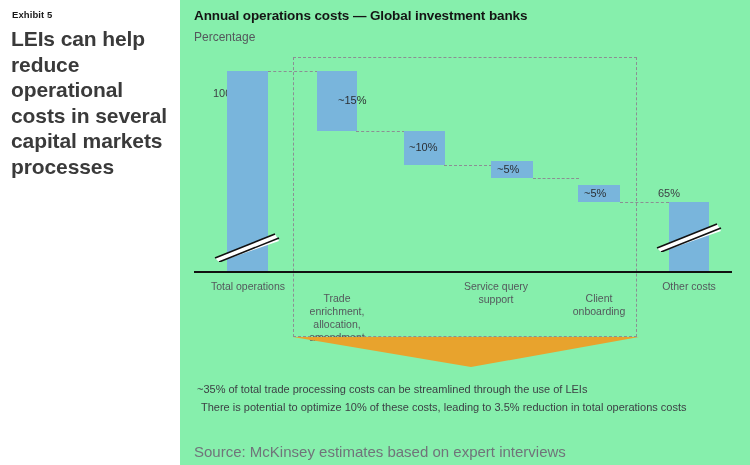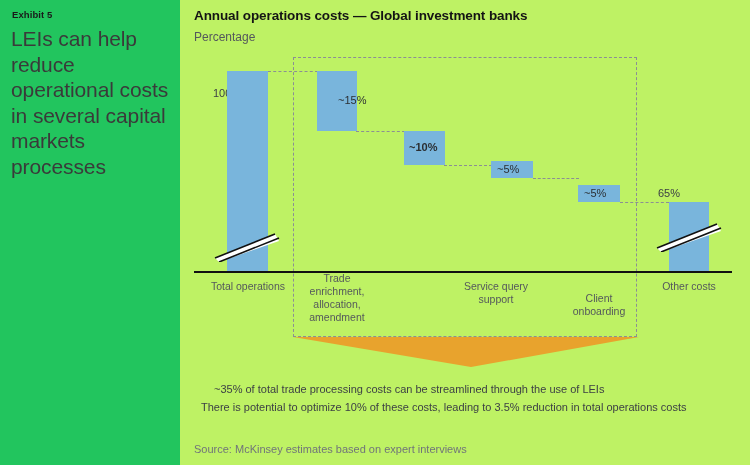--- a/index.html
+++ b/index.html
@@ -19,51 +19,51 @@
     background: #e5e5e3;
   }
 
   
   #sidebar {
     position: absolute;
     left: 0;
     top: 0;
     width: 180px;
     height: 465px;
-    background: #22c55e;
+    background: #ffffff;
   }
   #exhibit-label {
     position: absolute;
     left: 12px;
     top: 9px;
     font-size: 9.5px;
     font-weight: bold;
     color: #1a1a1a;
     letter-spacing: 0.1px;
   }
   #headline {
     position: absolute;
     left: 11px;
     top: 26px;
     width: 168px;
     font-size: 21px;
     line-height: 25.5px;
     color: #3a3a3a;
-    font-weight: 400;
+    font-weight: 700;
     letter-spacing: -0.1px;
   }
 
   
   #main {
     position: absolute;
     left: 180px;
     top: 0;
     width: 570px;
     height: 465px;
-    background: #bef264;
+    background: #86efac;
   }
   #chart-title {
     position: absolute;
     left: 14px;
     top: 8px;
     font-size: 13.5px;
     font-weight: bold;
     color: #141414;
     letter-spacing: -0.1px;
   }
@@ -144,21 +144,21 @@
 
   
   .note {
     position: absolute;
     font-size: 11px;
     color: #3d4145;
     white-space: nowrap;
   }
   #source {
     position: absolute;
-    font-size: 11px;
+    font-size: 15px;
     color: #70747a;
     white-space: nowrap;
   }
 </style>
 </head>
 <body>
 
 <div id="root">
 
   <div id="sidebar">
@@ -186,21 +186,21 @@
       <svg class="break-mark" style="left:33px; top:228px;" width="70" height="34" viewBox="0 0 70 34">
         <polygon points="2,30 62,6 66,13 6,34" fill="#ffffff"></polygon>
         <line x1="2" y1="30" x2="62" y2="6" stroke="#111111" stroke-width="1.6"></line>
         <line x1="6" y1="34" x2="66" y2="10" stroke="#111111" stroke-width="1.6"></line>
       </svg>
 
       <div class="bar" style="left:137px; top:71px; width:40px; height:60px;"></div>
       <div class="bar-inner-value" style="left:158px; top:94px;">~15%</div>
 
       <div class="bar" style="left:224px; top:131px; width:41px; height:34px;"></div>
-      <div class="bar-inner-value" style="left:229px; top:141px;font-weight:bold;">~10%</div>
+      <div class="bar-inner-value" style="left:229px; top:141px;">~10%</div>
 
       <div class="bar" style="left:311px; top:161px; width:42px; height:17px;"></div>
       <div class="bar-inner-value" style="left:317px; top:163px;">~5%</div>
 
       <div class="bar" style="left:398px; top:185px; width:42px; height:17px;"></div>
       <div class="bar-inner-value" style="left:404px; top:187px;">~5%</div>
 
       <div class="bar-value" style="left:458px; top:187px; width:62px;">65%</div>
       <div class="bar" style="left:489px; top:202px; width:40px; height:69px;"></div>
       <svg class="break-mark" style="left:475px; top:218px;" width="70" height="34" viewBox="0 0 70 34">
@@ -208,21 +208,21 @@
         <line x1="2" y1="30" x2="62" y2="6" stroke="#111111" stroke-width="1.6"></line>
         <line x1="6" y1="34" x2="66" y2="10" stroke="#111111" stroke-width="1.6"></line>
       </svg>
 
       <div class="axis-line" style="left:14px; top:271px; width:538px;"></div>
 
       <div class="cat-label" style="left:17px; top:280px; width:102px;">
         <div>Total operations</div>
       </div>
 
-      <div class="cat-label" style="left:113px; top:272px; width:88px;text-align:center;">
+      <div class="cat-label" style="left:113px; top:292px; width:88px;text-align:center;">
         <div>Trade</div>
         <div>enrichment,</div>
         <div>allocation,</div>
         <div>amendment</div>
       </div>
 
 
       <div class="cat-label" style="left:273px; top:280px; width:86px;">
         <div>Service query</div>
         <div>support</div>
@@ -234,20 +234,20 @@
       </div>
 
       <div class="cat-label" style="left:463px; top:280px; width:92px;">
         <div>Other costs</div>
       </div>
 
       <svg id="funnel" style="left:113px; top:337px;" width="346" height="30" viewBox="0 0 346 30">
         <polygon points="0,0 346,0 178,30" fill="#e8a32d"></polygon>
       </svg>
 
-      <div class="note" style="left:34px; top:383px;">~35% of total trade processing costs can be streamlined through the use of LEIs</div>
+      <div class="note" style="left:17px; top:383px;">~35% of total trade processing costs can be streamlined through the use of LEIs</div>
       <div class="note" style="left:21px; top:401px;">There is potential to optimize 10% of these costs, leading to 3.5% reduction in total operations costs</div>
 
       <div id="source" style="left:14px; top:443px;">Source: McKinsey estimates based on expert interviews</div>
 
     </div>
   </div>
 </div>
 
 </body></html>

